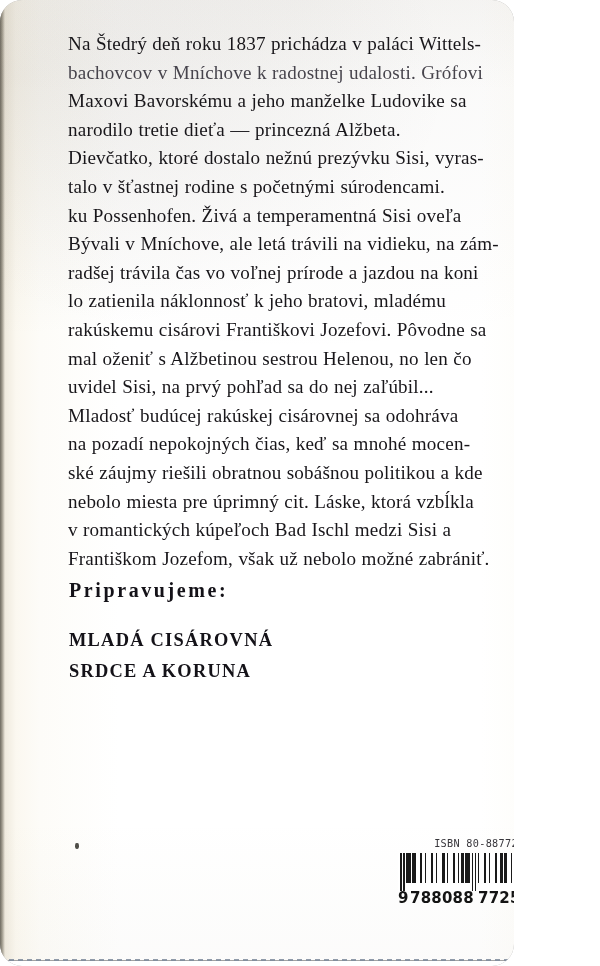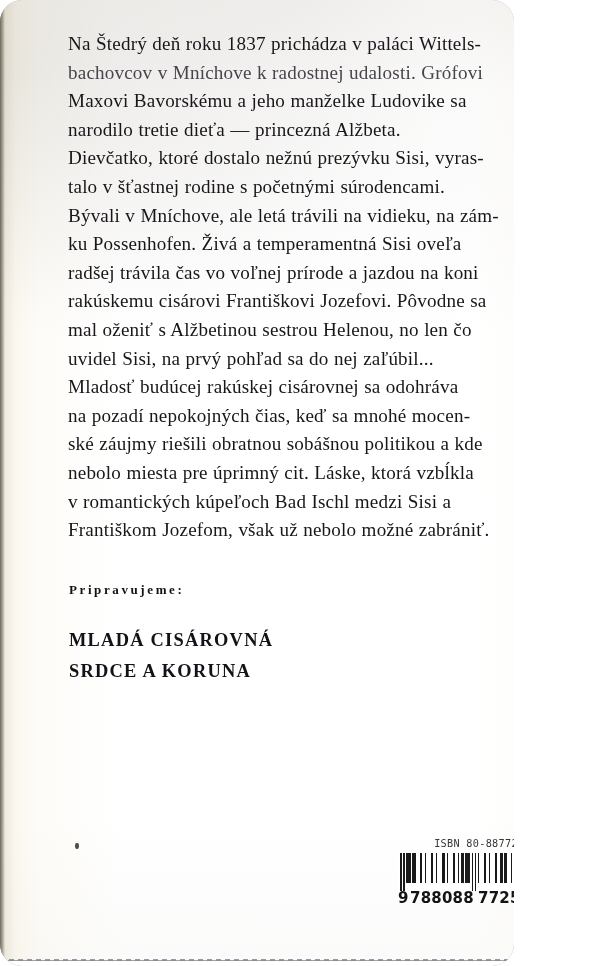--- a/index.html
+++ b/index.html
@@ -81,21 +81,21 @@
   }
 
   
   #coming {
     position: absolute;
     left: 69px;
     top: 578px;
     color: #141218;
   }
   #coming-label {
-    font-size: 13px;
+    font-size: 20px;
     font-weight: 700;
     letter-spacing: 2.6px;
     line-height: 24px;
     white-space: pre;
   }
   #coming-list {
     margin-top: 23px;
   }
   #coming-list .title {
     display: block;
@@ -204,23 +204,24 @@
   <div id="cover"></div>
   <div id="scan-shade"></div>
 
   <div id="blurb">
     <span class="ln">Na Štedrý deň roku 1837 prichádza v paláci Wittels-</span>
     <span class="ln faded">bachovcov v Mníchove k radostnej udalosti. Grófovi</span>
     <span class="ln">Maxovi Bavorskému a jeho manželke Ludovike sa</span>
     <span class="ln">narodilo tretie dieťa — princezná Alžbeta.</span>
     <span class="ln">Dievčatko, ktoré dostalo nežnú prezývku Sisi, vyras-</span>
     <span class="ln">talo v šťastnej rodine s početnými súrodencami.</span>
+    <span class="ln">ku Possenhofen. Živá a temperamentná Sisi oveľa</span>
     <span class="ln">Bývali v Mníchove, ale letá trávili na vidieku, na zám-</span>
-    <span class="ln">ku Possenhofen. Živá a temperamentná Sisi oveľa</span>
     <span class="ln">radšej trávila čas vo voľnej prírode a jazdou na koni</span>
+    <span class="ln">lo zatienila náklonnosť k jeho bratovi, mladému</span>
     <span class="ln">rakúskemu cisárovi Františkovi Jozefovi. Pôvodne sa</span>
     <span class="ln">mal oženiť s Alžbetinou sestrou Helenou, no len čo</span>
     <span class="ln">uvidel Sisi, na prvý pohľad sa do nej zaľúbil...</span>
     <span class="ln">Mladosť budúcej rakúskej cisárovnej sa odohráva</span>
     <span class="ln">na pozadí nepokojných čias, keď sa mnohé mocen-</span>
     <span class="ln">ské záujmy riešili obratnou sobášnou politikou a kde</span>
     <span class="ln">nebolo miesta pre úprimný cit. Láske, ktorá vzbĺkla</span>
     <span class="ln">v romantických kúpeľoch Bad Ischl medzi Sisi a</span>
     <span class="ln">Františkom Jozefom, však už nebolo možné zabrániť.</span>
   </div>

